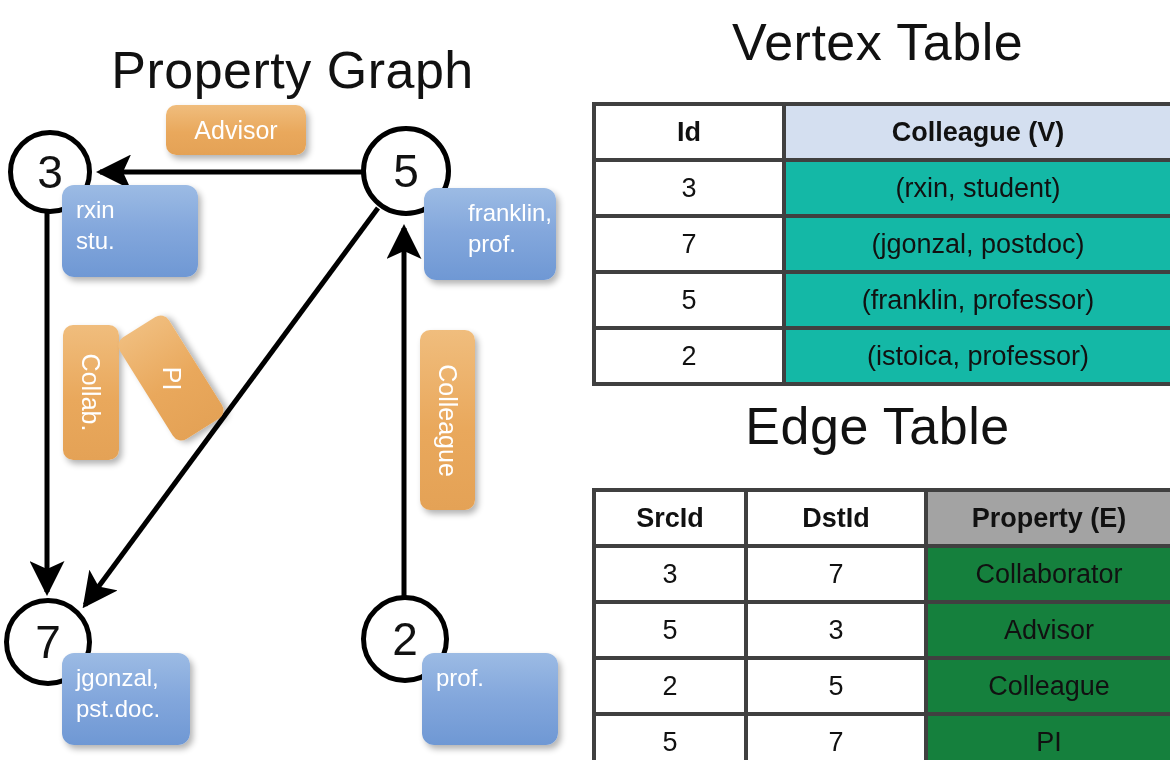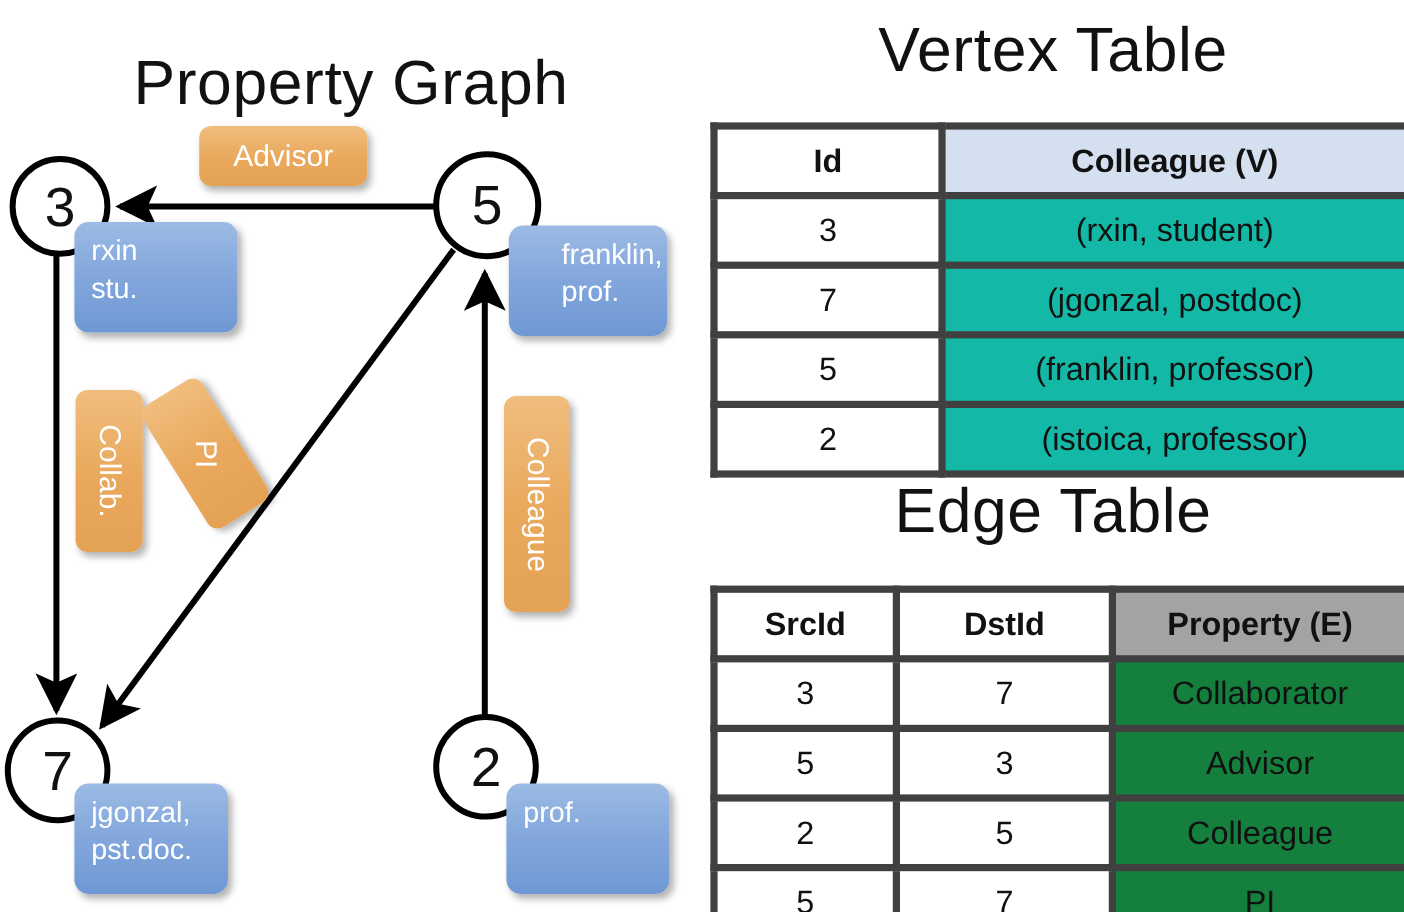--- a/index.html
+++ b/index.html
@@ -104,21 +104,21 @@
 
   
   .data-table {
     position: absolute;
     border-collapse: collapse;
     table-layout: fixed;
     font-family: "Liberation Sans", sans-serif;
     background: #ffffff;
   }
   .data-table td, .data-table th {
-    border: 6px solid #404040;
+    border: 4px solid #404040;
     text-align: center;
     font-weight: 400;
     font-size: 27px;
     color: #111111;
     padding: 0;
     height: 52px;
     white-space: nowrap;
   }
   .data-table th {
     font-weight: 700;

